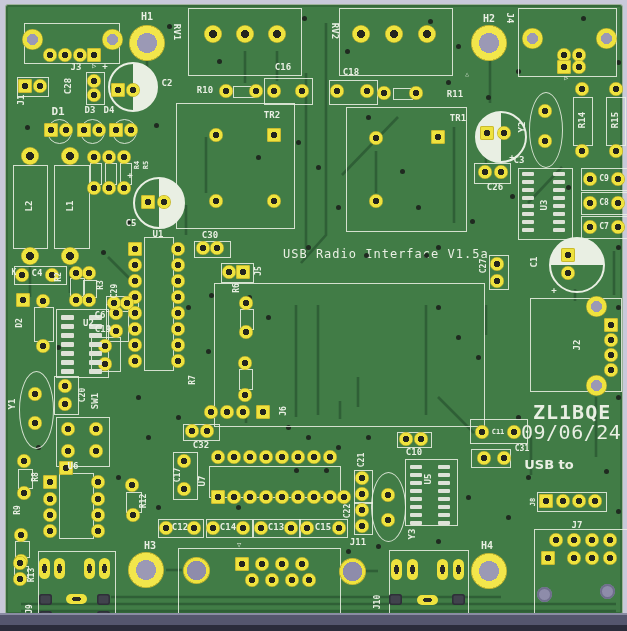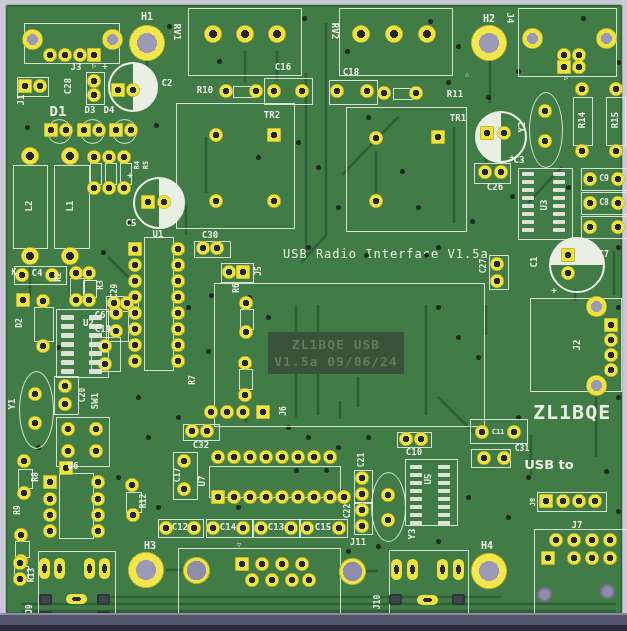--- a/index.html
+++ b/index.html
@@ -73,26 +73,23 @@
         <path d="M312,300 V410" fill="none" stroke="#2f5f36" stroke-width="2.6"></path>
         <path d="M334,396 V414" fill="none" stroke="#2f5f36" stroke-width="2.6"></path>
         <path d="M420,300 V410" fill="none" stroke="#2f5f36" stroke-width="2.6"></path>
         <path d="M448,122 V218" fill="none" stroke="#2f5f36" stroke-width="2.6"></path>
         <path d="M200,132 V188" fill="none" stroke="#2f5f36" stroke-width="2.6"></path>
         <path d="M525,430 V470" fill="none" stroke="#2f5f36" stroke-width="2.6"></path>
         <path d="M480,300 V330" fill="none" stroke="#2f5f36" stroke-width="2.6"></path>
         <path d="M180,200 V230" fill="none" stroke="#2f5f36" stroke-width="2.6"></path>
         <path d="M608,246 V290" fill="none" stroke="#2f5f36" stroke-width="2.6"></path>
       </svg>
-    <div class="zone">
-      <div class="zone-line">ZL1BQE USB</div>
-      <div class="zone-line">V1.5a 09/06/24</div>
-    </div>
     <div class="bigtext t-header1">USB Radio Interface V1.5a</div>
     <div class="bigtext t-brand1">ZL1BQE</div>
+    <div class="bigtext t-brand2">09/06/24</div>
     <div class="bigtext t-usbto">USB to</div>
   <div class="via" style="left: 160.5px; top: 18.5px;"></div>
       <div class="via" style="left: 210.5px; top: 53.5px;"></div>
       <div class="via" style="left: 295.5px; top: 10.5px;"></div>
       <div class="via" style="left: 338.5px; top: 43.5px;"></div>
       <div class="via" style="left: 421.5px; top: 13.5px;"></div>
       <div class="via" style="left: 449.5px; top: 38.5px;"></div>
       <div class="via" style="left: 574.5px; top: 10.5px;"></div>
       <div class="via" style="left: 609.5px; top: 54.5px;"></div>
       <div class="via" style="left: 18.5px; top: 119.5px;"></div>
@@ -510,41 +507,41 @@
       <div class="smd" style="left: 432px; top: 492px; width: 12px; height: 4px;"></div>
       <div class="smd" style="left: 432px; top: 500px; width: 12px; height: 4px;"></div>
       <div class="smd" style="left: 432px; top: 508px; width: 12px; height: 4px;"></div>
       <div class="smd" style="left: 432px; top: 516px; width: 12px; height: 4px;"></div>
       <div class="silk" style="left: 141px; top: 11px; font-size: 10px; transform: translate(-50%, -50%) rotate(0deg);">H1</div>
       <div class="silk" style="left: 171px; top: 27px; font-size: 9px; transform: translate(-50%, -50%) rotate(90deg);">RV1</div>
       <div class="silk" style="left: 161px; top: 78px; font-size: 9px; transform: translate(-50%, -50%) rotate(0deg);">C2</div>
       <div class="silk" style="left: 70px; top: 62px; font-size: 9px; transform: translate(-50%, -50%) rotate(0deg);">J3</div>
       <div class="silk" style="left: 62px; top: 81px; font-size: 9px; transform: translate(-50%, -50%) rotate(-90deg);">C28</div>
       <div class="silk" style="left: 15px; top: 95px; font-size: 9px; transform: translate(-50%, -50%) rotate(-90deg);">J1</div>
-      <div class="silk" style="left: 52px; top: 106px; font-size: 14px; transform: translate(-50%, -50%) rotate(0deg);">D1</div>
+      <div class="silk" style="left: 52px; top: 106px; font-size: 11px; transform: translate(-50%, -50%) rotate(0deg);">D1</div>
       <div class="silk" style="left: 84px; top: 105px; font-size: 9px; transform: translate(-50%, -50%) rotate(0deg);">D3</div>
       <div class="silk" style="left: 103px; top: 105px; font-size: 9px; transform: translate(-50%, -50%) rotate(0deg);">D4</div>
       <div class="silk" style="left: 199px; top: 85px; font-size: 9px; transform: translate(-50%, -50%) rotate(0deg);">R10</div>
       <div class="silk" style="left: 277px; top: 62px; font-size: 9px; transform: translate(-50%, -50%) rotate(0deg);">C16</div>
       <div class="silk" style="left: 345px; top: 67px; font-size: 9px; transform: translate(-50%, -50%) rotate(0deg);">C18</div>
       <div class="silk" style="left: 329px; top: 26px; font-size: 9px; transform: translate(-50%, -50%) rotate(90deg);">RV2</div>
       <div class="silk" style="left: 483px; top: 13px; font-size: 10px; transform: translate(-50%, -50%) rotate(0deg);">H2</div>
       <div class="silk" style="left: 504px; top: 13px; font-size: 9px; transform: translate(-50%, -50%) rotate(90deg);">J4</div>
       <div class="silk" style="left: 449px; top: 89px; font-size: 9px; transform: translate(-50%, -50%) rotate(0deg);">R11</div>
       <div class="silk" style="left: 266px; top: 110px; font-size: 9px; transform: translate(-50%, -50%) rotate(0deg);">TR2</div>
       <div class="silk" style="left: 452px; top: 113px; font-size: 9px; transform: translate(-50%, -50%) rotate(0deg);">TR1</div>
       <div class="silk" style="left: 516px; top: 122px; font-size: 9px; transform: translate(-50%, -50%) rotate(-90deg);">Y2</div>
       <div class="silk" style="left: 576px; top: 115px; font-size: 9px; transform: translate(-50%, -50%) rotate(-90deg);">R14</div>
       <div class="silk" style="left: 609px; top: 115px; font-size: 9px; transform: translate(-50%, -50%) rotate(-90deg);">R15</div>
       <div class="silk" style="left: 513px; top: 155px; font-size: 9px; transform: translate(-50%, -50%) rotate(0deg);">C3</div>
       <div class="silk" style="left: 489px; top: 182px; font-size: 9px; transform: translate(-50%, -50%) rotate(0deg);">C26</div>
       <div class="silk" style="left: 538px; top: 200px; font-size: 9px; transform: translate(-50%, -50%) rotate(-90deg);">U3</div>
       <div class="silk" style="left: 598px; top: 173px; font-size: 8px; transform: translate(-50%, -50%) rotate(0deg);">C9</div>
       <div class="silk" style="left: 598px; top: 197px; font-size: 8px; transform: translate(-50%, -50%) rotate(0deg);">C8</div>
-      <div class="silk" style="left: 598px; top: 221px; font-size: 8px; transform: translate(-50%, -50%) rotate(0deg); margin-top: 28px;">C7</div>
+      <div class="silk" style="left: 598px; top: 221px; font-size: 8px; transform: translate(-50%, -50%) rotate(0deg);">C7</div>
       <div class="silk" style="left: 477px; top: 261px; font-size: 8px; transform: translate(-50%, -50%) rotate(-90deg);">C27</div>
       <div class="silk" style="left: 528px; top: 257px; font-size: 9px; transform: translate(-50%, -50%) rotate(-90deg);">C1</div>
       <div class="silk" style="left: 571px; top: 340px; font-size: 9px; transform: translate(-50%, -50%) rotate(-90deg);">J2</div>
       <div class="silk" style="left: 23px; top: 201px; font-size: 9px; transform: translate(-50%, -50%) rotate(-90deg);">L2</div>
       <div class="silk" style="left: 64px; top: 201px; font-size: 9px; transform: translate(-50%, -50%) rotate(-90deg);">L1</div>
       <div class="silk" style="left: 131px; top: 160px; font-size: 7px; transform: translate(-50%, -50%) rotate(-90deg);">R4</div>
       <div class="silk" style="left: 140px; top: 160px; font-size: 7px; transform: translate(-50%, -50%) rotate(-90deg);">R5</div>
       <div class="silk" style="left: 125px; top: 218px; font-size: 9px; transform: translate(-50%, -50%) rotate(0deg);">C5</div>
       <div class="silk" style="left: 152px; top: 229px; font-size: 9px; transform: translate(-50%, -50%) rotate(0deg);">U1</div>
       <div class="silk" style="left: 204px; top: 230px; font-size: 9px; transform: translate(-50%, -50%) rotate(0deg);">C30</div>

